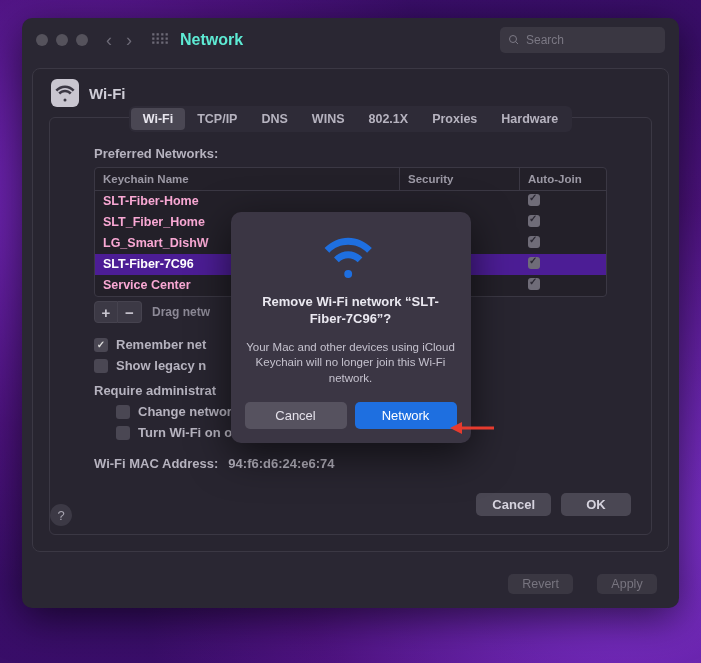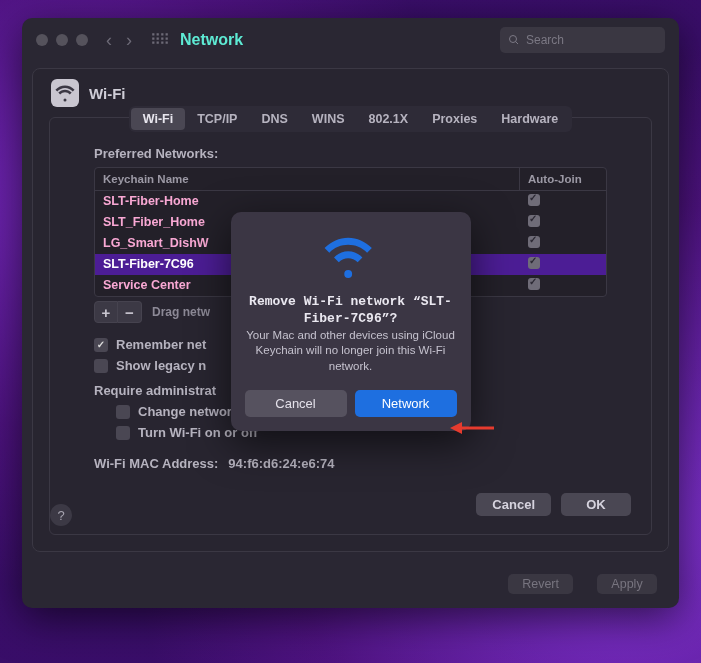--- a/index.html
+++ b/index.html
@@ -77,21 +77,21 @@
   .outer-btnrow { display:flex; justify-content:flex-end; gap:24px; padding:12px 22px 14px 0; }
   .outer-btn { min-width:60px; padding:3px 14px; background:#3a3742; border-radius:5px; color:#77747f; font-size:12.5px; text-align:center; }
 
   
   .modal {
     position:absolute; left:50%; top:212px; transform:translateX(-50%);
     width:240px; background:#3b3644; border-radius:10px; box-shadow:0 12px 40px rgba(0,0,0,0.6);
     padding:22px 14px 14px 14px; text-align:center; z-index:50;
   }
   .modal .bigwifi { margin:0 auto 12px auto; width:56px; height:44px; }
-  .modal h3 { font-size:13px; font-weight:600; color:#eae8f0; margin-bottom:0; line-height:1.3;font-family:Liberation Mono, monospace; }
+  .modal h3 { font-size:13px; font-weight:600; color:#eae8f0; margin-bottom:12px; line-height:1.3; }
   .modal p { font-size:11.5px; color:#c5c2ce; line-height:1.35; margin-bottom:16px; }
   .modal-btns { display:flex; gap:8px; }
   .mbtn { flex:1; padding:6px 0; border-radius:5px; font-size:13px; }
   .mbtn.cancel { background:#56525f; color:#e4e1ea; }
   .mbtn.remove { background:#1e6fe0; color:#fff; }
 
   .arrow-annot { position:absolute; left:450px; top:418px; z-index:60; display:flex; align-items:center; }
   .arrow-annot svg { width:44px; height:20px; }
 </style>
 </head>
@@ -138,20 +138,21 @@
           <div class="tab">802.1X</div>
           <div class="tab">Proxies</div>
           <div class="tab">Hardware</div>
         </div>
 
       <div class="section-label">Preferred Networks:</div>
 
       <div class="net-table">
         <div class="net-head">
           <div class="col-name">Keychain Name</div>
+          <div class="col-sec">Security</div>
           <div class="col-join">Auto-Join</div>
         </div>
         <div id="netrows">
             <div class="net-row">
               <div class="col-name">SLT-Fiber-Home</div>
               <div class="col-sec"></div>
               <div class="col-join"><span class="check"></span></div>
             </div>
             <div class="net-row">
               <div class="col-name">SLT_Fiber_Home</div>

